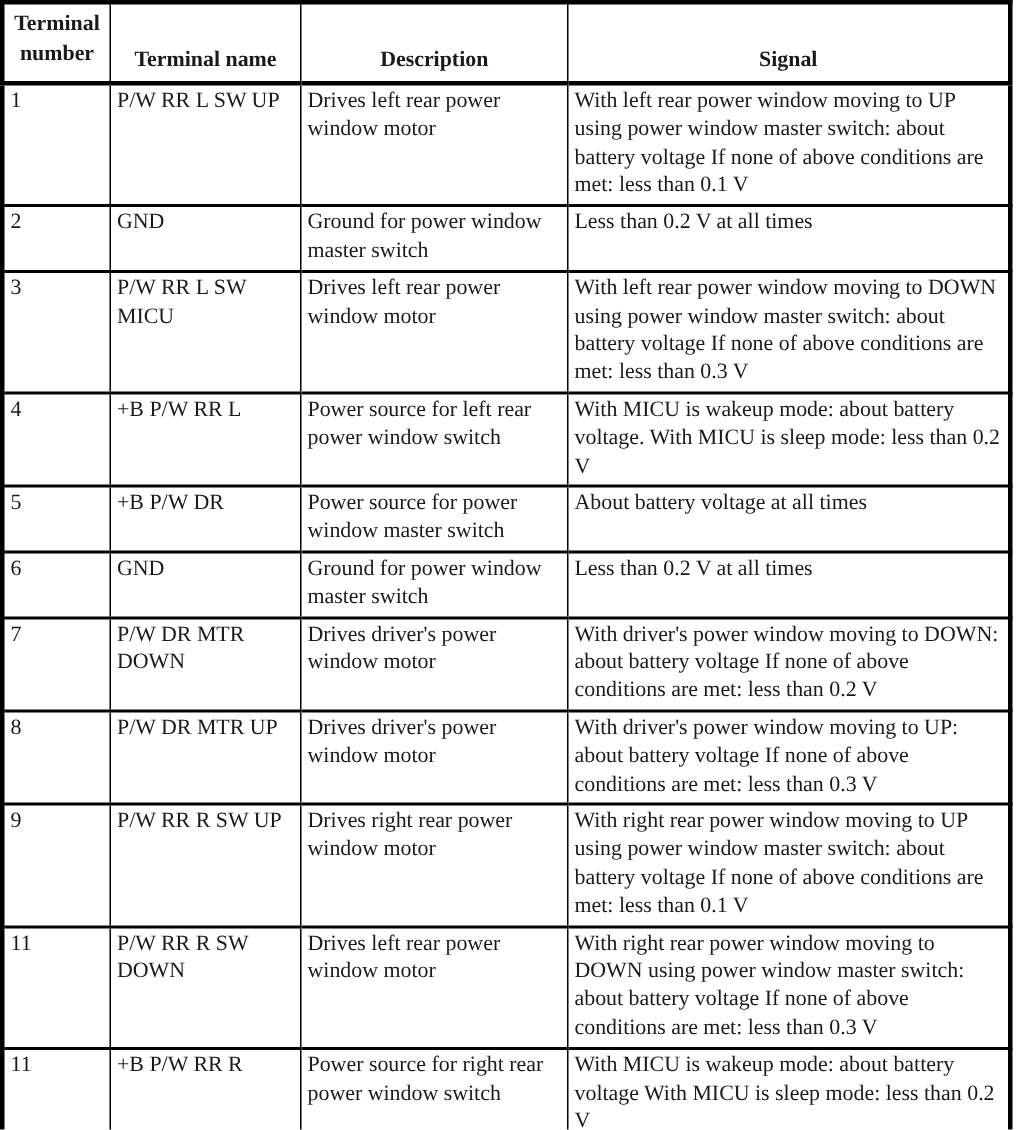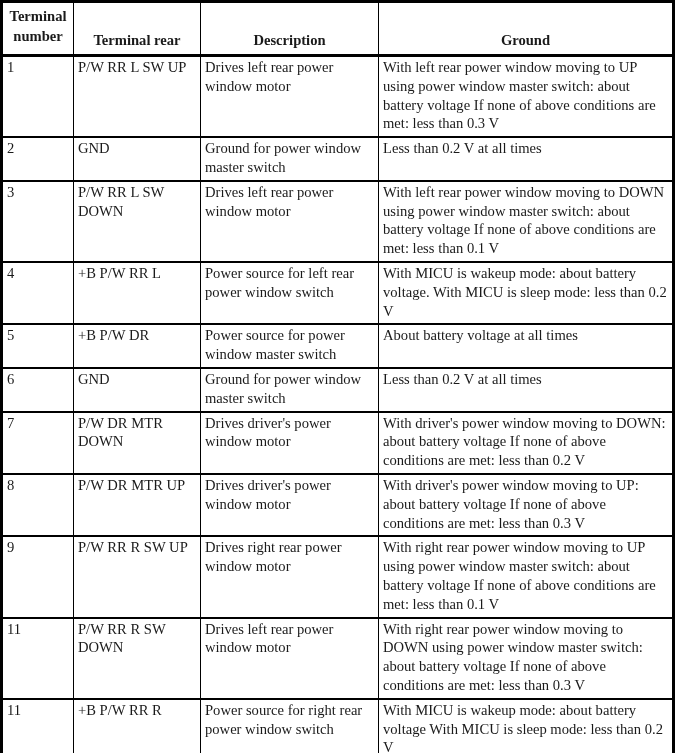--- a/index.html
+++ b/index.html
@@ -92,43 +92,43 @@
       <col class="c-desc">
       <col class="c-sig">
     </colgroup>
     <thead>
       <tr>
         <th class="th-num">
           <span class="cell-text">Terminal
 number</span>
         </th>
         <th>
-          <span class="cell-text">Terminal rear</span>
+          <span class="cell-text">Terminal name</span>
         </th>
         <th>
           <span class="cell-text">Description</span>
         </th>
         <th>
-          <span class="cell-text">Ground</span>
+          <span class="cell-text">Signal</span>
         </th>
       </tr>
     </thead>
     <tbody>
       <tr>
         <td>
             <span class="cell-text">1</span>
           </td>
         <td>
             <span class="cell-text">P/W RR L SW UP</span>
           </td>
         <td>
             <span class="cell-text">Drives left rear power window motor</span>
           </td>
         <td>
-            <span class="cell-text">With left rear power window moving to UP using power window master switch: about battery voltage If none of above conditions are met: less than 0.3 V</span>
+            <span class="cell-text">With left rear power window moving to UP using power window master switch: about battery voltage If none of above conditions are met: less than 0.1 V</span>
           </td>
       </tr>
       <tr>
         <td>
             <span class="cell-text">2</span>
           </td>
         <td>
             <span class="cell-text">GND</span>
           </td>
         <td>
@@ -136,27 +136,27 @@
           </td>
         <td>
             <span class="cell-text">Less than 0.2 V at all times</span>
           </td>
       </tr>
       <tr>
         <td>
             <span class="cell-text">3</span>
           </td>
         <td>
-            <span class="cell-text">P/W RR L SW DOWN</span>
+            <span class="cell-text">P/W RR L SW MICU</span>
           </td>
         <td>
             <span class="cell-text">Drives left rear power window motor</span>
           </td>
         <td>
-            <span class="cell-text">With left rear power window moving to DOWN using power window master switch: about battery voltage If none of above conditions are met: less than 0.1 V</span>
+            <span class="cell-text">With left rear power window moving to DOWN using power window master switch: about battery voltage If none of above conditions are met: less than 0.3 V</span>
           </td>
       </tr>
       <tr>
         <td>
             <span class="cell-text">4</span>
           </td>
         <td>
             <span class="cell-text">+B P/W RR L</span>
           </td>
         <td>

